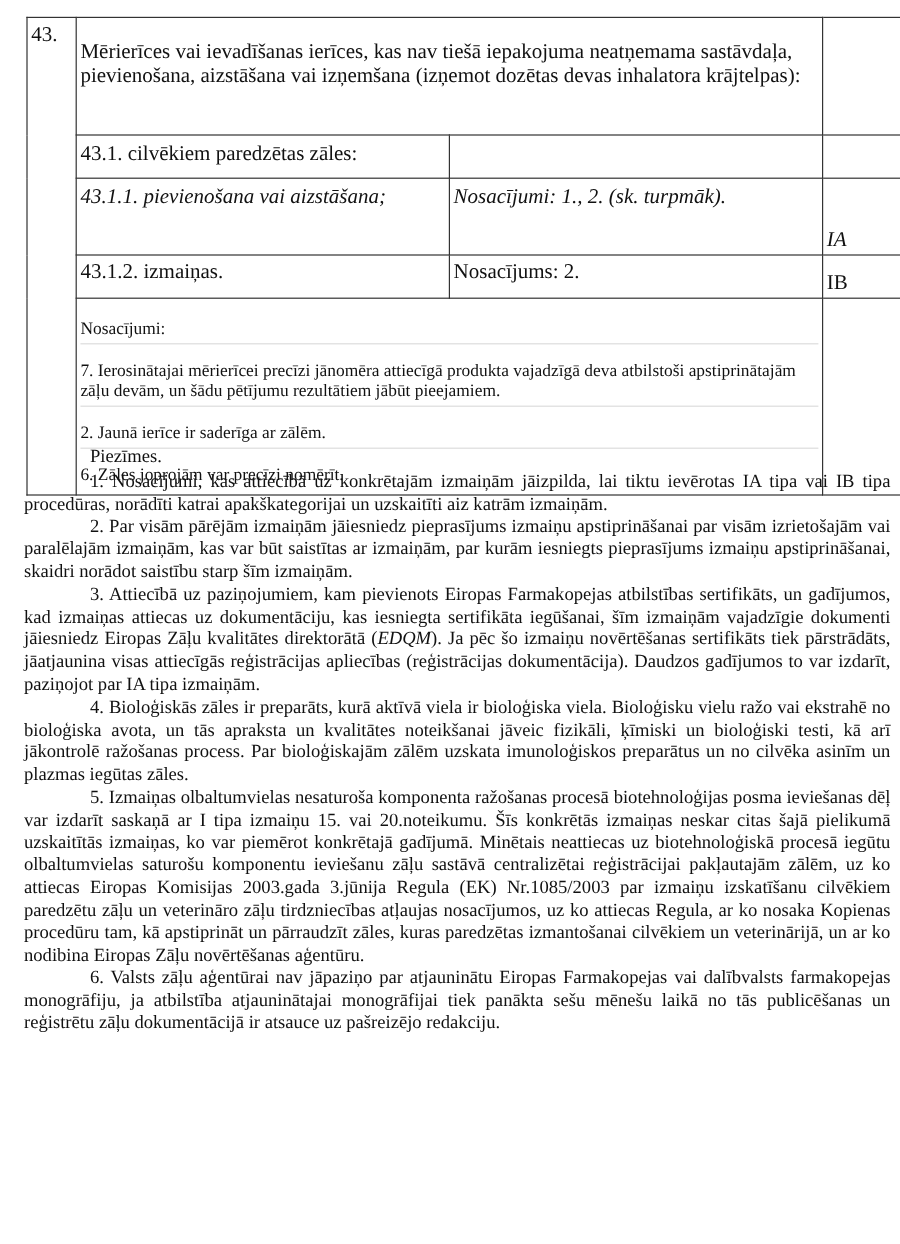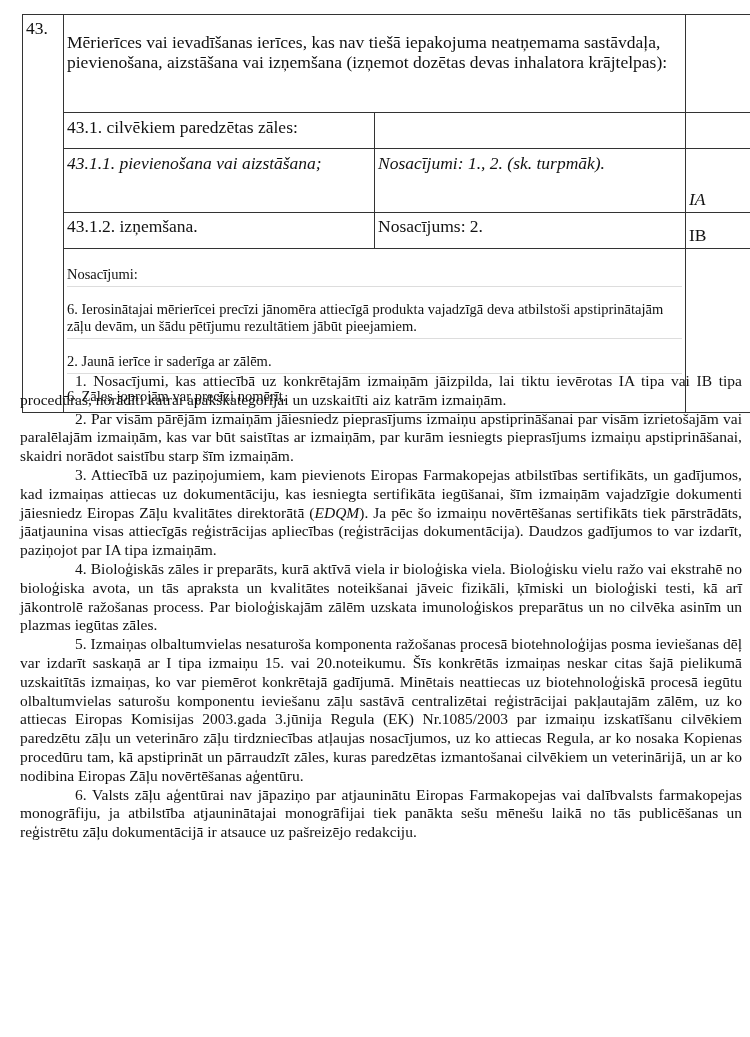--- a/index.html
+++ b/index.html
@@ -48,38 +48,39 @@
     <td class="c-desc">43.1. cilvēkiem paredzētas zāles:</td>
     <td class="c-cond"></td>
     <td class="c-type"></td>
   </tr>
   <tr class="row-a">
     <td>43.1.1. pievienošana vai aizstāšana;</td>
     <td>Nosacījumi: 1., 2. (sk. turpmāk).</td>
     <td class="c-type">IA</td>
   </tr>
   <tr class="row-b">
-    <td>43.1.2. izņemšana.</td>
+    <td>43.1.2. izmaiņas.</td>
     <td>Nosacījums: 2.</td>
     <td class="c-type">IB</td>
   </tr>
   <tr class="row-notes">
     <td colspan="2">
       <div class="notes-box">
         <div>Nosacījumi:</div>
-        <div>6. Ierosinātajai mērierīcei precīzi jānomēra attiecīgā produkta vajadzīgā deva atbilstoši apstiprinātajām zāļu devām, un šādu pētījumu rezultātiem jābūt pieejamiem.</div>
+        <div>7. Ierosinātajai mērierīcei precīzi jānomēra attiecīgā produkta vajadzīgā deva atbilstoši apstiprinātajām zāļu devām, un šādu pētījumu rezultātiem jābūt pieejamiem.</div>
         <div>2. Jaunā ierīce ir saderīga ar zālēm.</div>
         <div>6. Zāles joprojām var precīzi nomērīt.</div>
       </div>
     </td>
     <td class="c-type"></td>
   </tr>
 </tbody>
   </table>
 
 <div class="notes">
+  <p class="title">Piezīmes.</p>
   <p>1. Nosacījumi, kas attiecībā uz konkrētajām izmaiņām jāizpilda, lai tiktu ievērotas IA tipa vai IB tipa procedūras, norādīti katrai apakškategorijai un uzskaitīti aiz katrām izmaiņām.</p>
   <p>2. Par visām pārējām izmaiņām jāiesniedz pieprasījums izmaiņu apstiprināšanai par visām izrietošajām vai paralēlajām izmaiņām, kas var būt saistītas ar izmaiņām, par kurām iesniegts pieprasījums izmaiņu apstiprināšanai, skaidri norādot saistību starp šīm izmaiņām.</p>
   <p><span>3. Attiecībā uz paziņojumiem, kam pievienots Eiropas Farmakopejas atbilstības sertifikāts, un gadījumos, kad izmaiņas attiecas uz dokumentāciju, kas iesniegta sertifikāta iegūšanai, šīm izmaiņām vajadzīgie dokumenti jāiesniedz Eiropas Zāļu kvalitātes direktorātā (</span><i>EDQM</i><span>). Ja pēc šo izmaiņu novērtēšanas sertifikāts tiek pārstrādāts, jāatjaunina visas attiecīgās reģistrācijas apliecības (reģistrācijas dokumentācija). Daudzos gadījumos to var izdarīt, paziņojot par IA tipa izmaiņām.</span></p>
   <p>4. Bioloģiskās zāles ir preparāts, kurā aktīvā viela ir bioloģiska viela. Bioloģisku vielu ražo vai ekstrahē no bioloģiska avota, un tās apraksta un kvalitātes noteikšanai jāveic fizikāli, ķīmiski un bioloģiski testi, kā arī jākontrolē ražošanas process. Par bioloģiskajām zālēm uzskata imunoloģiskos preparātus un no cilvēka asinīm un plazmas iegūtas zāles.</p>
   <p>5. Izmaiņas olbaltumvielas nesaturoša komponenta ražošanas procesā biotehnoloģijas posma ieviešanas dēļ var izdarīt saskaņā ar I tipa izmaiņu 15. vai 20.noteikumu. Šīs konkrētās izmaiņas neskar citas šajā pielikumā uzskaitītās izmaiņas, ko var piemērot konkrētajā gadījumā. Minētais neattiecas uz biotehnoloģiskā procesā iegūtu olbaltumvielas saturošu komponentu ieviešanu zāļu sastāvā centralizētai reģistrācijai pakļautajām zālēm, uz ko attiecas Eiropas Komisijas 2003.gada 3.jūnija Regula (EK) Nr.1085/2003 par izmaiņu izskatīšanu cilvēkiem paredzētu zāļu un veterināro zāļu tirdzniecības atļaujas nosacījumos, uz ko attiecas Regula, ar ko nosaka Kopienas procedūru tam, kā apstiprināt un pārraudzīt zāles, kuras paredzētas izmantošanai cilvēkiem un veterinārijā, un ar ko nodibina Eiropas Zāļu novērtēšanas aģentūru.</p>
   <p>6. Valsts zāļu aģentūrai nav jāpaziņo par atjauninātu Eiropas Farmakopejas vai dalībvalsts farmakopejas monogrāfiju, ja atbilstība atjauninātajai monogrāfijai tiek panākta sešu mēnešu laikā no tās publicēšanas un reģistrētu zāļu dokumentācijā ir atsauce uz pašreizējo redakciju.</p>
 </div>
 
 </body></html>

